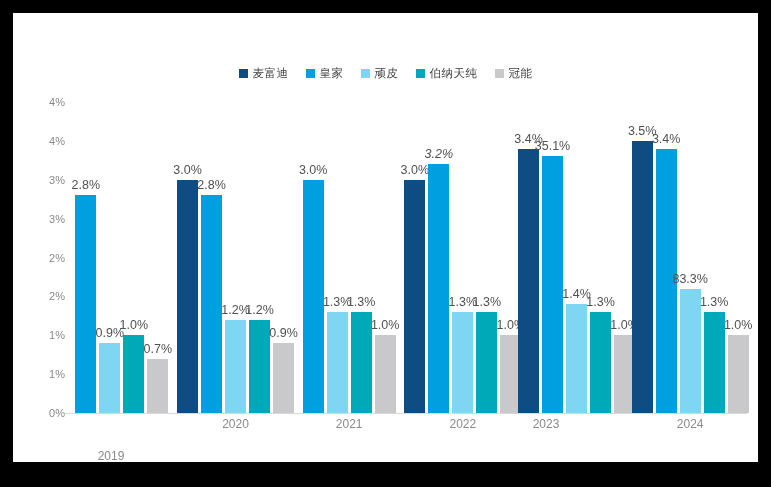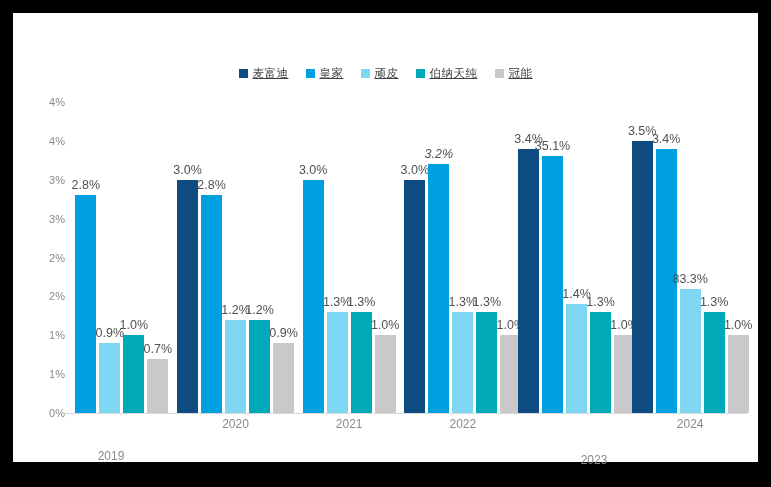--- a/index.html
+++ b/index.html
@@ -47,21 +47,20 @@
     height: 9px;
     display: inline-block;
     flex: 0 0 auto;
   }
   .legend-label {
     font-size: 11.5px;
     color: #3f3f3f;
     line-height: 1;
     white-space: nowrap;
     letter-spacing: .5px;
-    text-decoration: underline;
   }
   
   #plot {
     position: absolute;
     left: 0;
     top: 0;
     width: 745px;
     height: 449px;
   }
   #yaxis {
@@ -304,19 +303,19 @@
               <div class="bar" title="冠能 2024: 1.0%" style="height: 77.75px; background: rgb(201, 201, 204);"></div>
               <div class="bar-label" style="bottom: 80.75px;">1.0%</div>
             </div>
           </div>
         </div>
       <div id="xaxis">
           <div class="xtick" style="left: 46px; margin-top: 32px;">2019</div>
           <div class="xtick" style="left: 170.5px;">2020</div>
           <div class="xtick" style="left: 284.167px;">2021</div>
           <div class="xtick" style="left: 397.833px;">2022</div>
-          <div class="xtick" style="left: 529px; margin-top: 36px;">2023</div>
+          <div class="xtick" style="left: 481px;">2023</div>
           <div class="xtick" style="left: 625.167px;">2024</div>
         </div>
     </div>
 
   </div>
 </div>
 
 </body></html>

